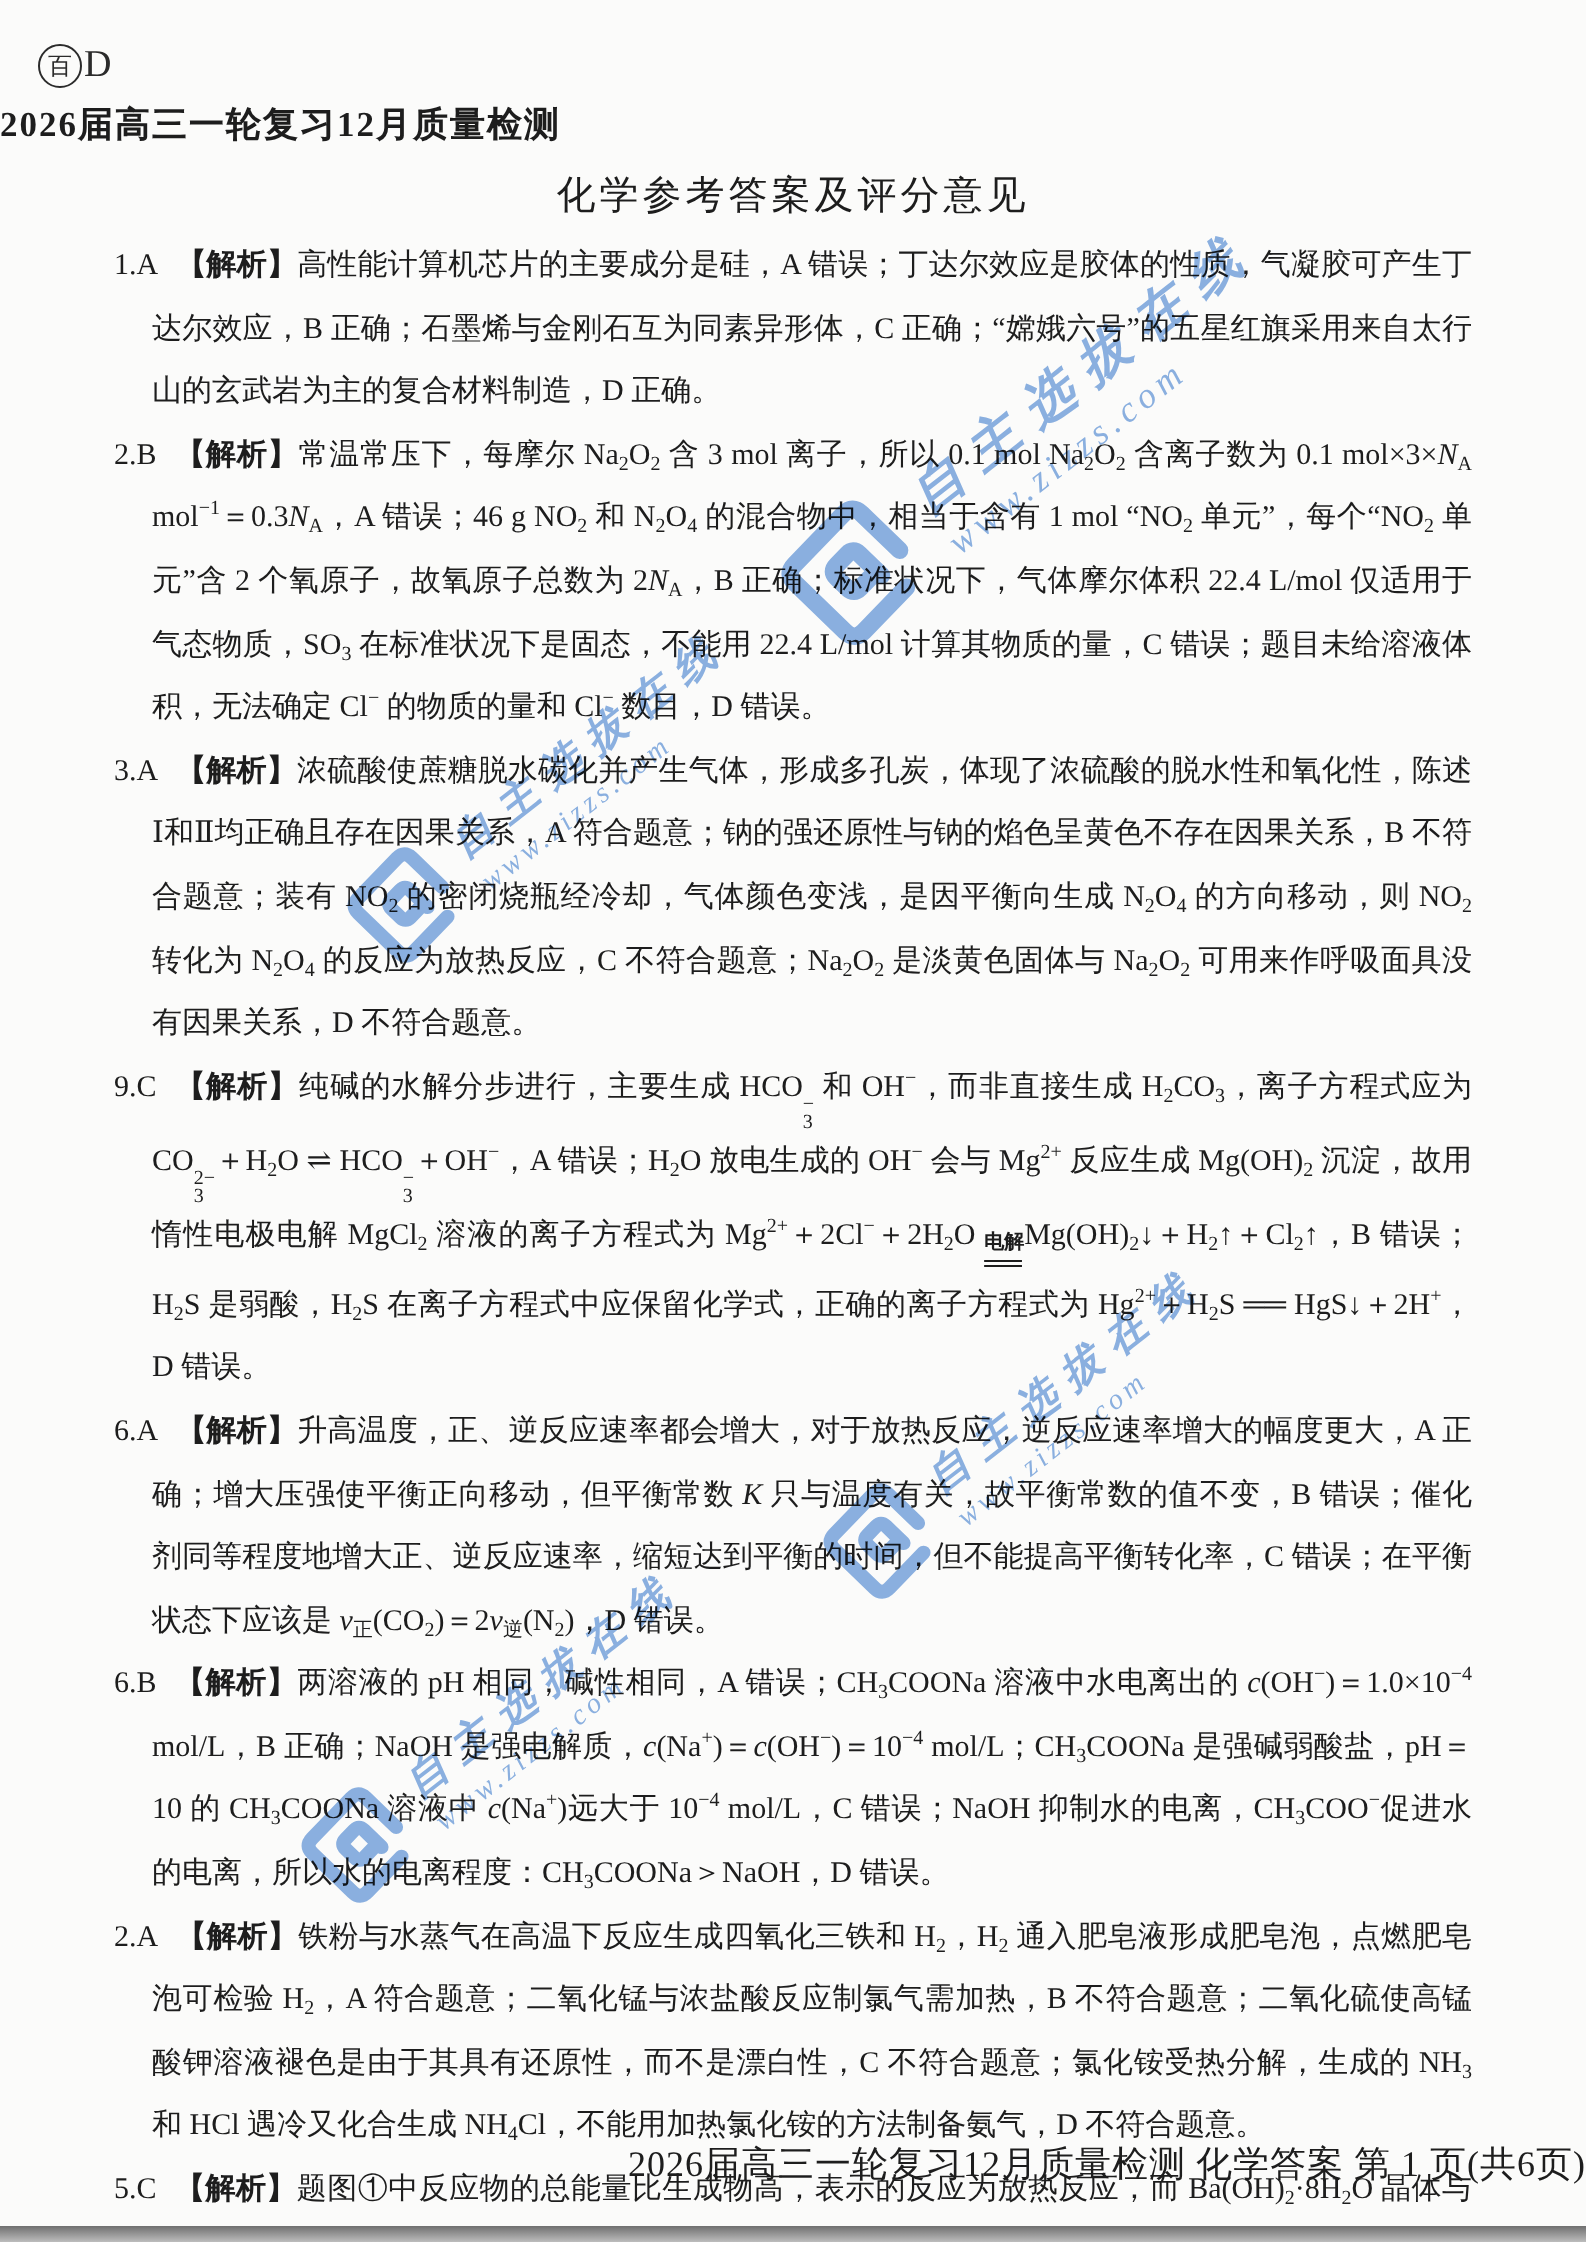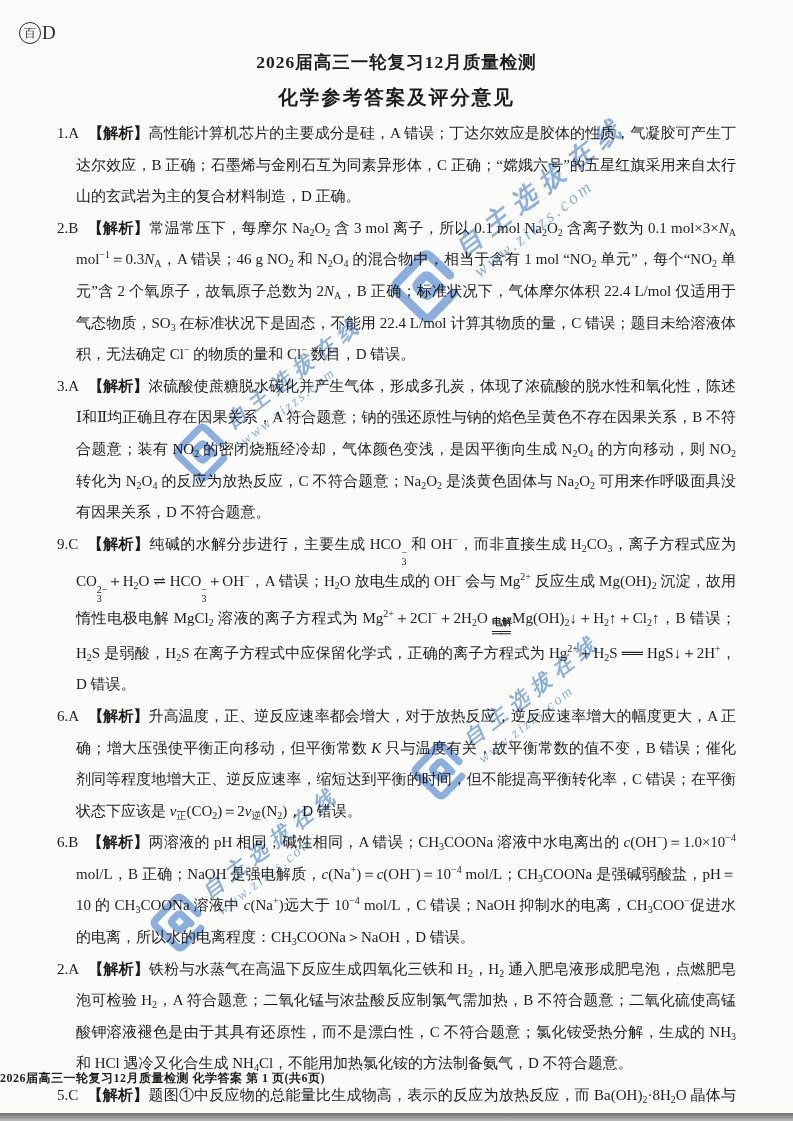--- a/index.html
+++ b/index.html
@@ -5,40 +5,40 @@
   html,body{margin:0;padding:0;}
   body{
     width:793px;height:1121px;position:relative;overflow:hidden;
     background:#fbfbfa;color:#1d1d1d;
     font-family:"Liberation Serif","DejaVu Serif",serif;
   }
   .corner-logo{position:absolute;left:19px;top:22px;display:flex;align-items:center;gap:1px;color:#2b2b2b;}
   .corner-circle{width:20px;height:20px;border:1.6px solid #2b2b2b;border-radius:50%;
     font-size:12px;display:flex;align-items:center;justify-content:center;}
   .corner-suffix{font-size:19px;}
-  .title1{position:absolute;top:50px;left:0;width:100%;text-align:center;
+  .title1{position:absolute;top:50px;left:0;width:100%;
     font-size:17.5px;font-weight:700;letter-spacing:1px;margin:0;}
   .title2{position:absolute;top:84px;left:0;width:100%;text-align:center;
-    font-size:19.5px;font-weight:700;letter-spacing:2px;margin:0;}
+    font-size:19.5px;font-weight:400;letter-spacing:2px;margin:0;}
   .content{position:absolute;left:57px;width:679px;top:118px;}
   p.answer{margin:0;font-size:15px;line-height:31.6px;text-align:justify;
     padding-left:19px;text-indent:-19px;}
   .num{margin-right:9px;}
   .atext b{font-weight:700;}
   sub,sup{font-size:10px;line-height:0;}
   sub{vertical-align:-3px;}
   sup{vertical-align:6px;}
   .ss{display:inline-flex;flex-direction:column;align-items:flex-start;
     vertical-align:-7px;font-size:10px;line-height:9px;text-indent:0;}
   .over{display:inline-flex;flex-direction:column;align-items:flex-start;
     vertical-align:-2px;text-indent:0;}
   .over-top{font-size:10px;line-height:10px;font-weight:700;}
   .over-eq{font-size:14px;line-height:11px;letter-spacing:-1px;}
-  .footer{position:absolute;top:1070px;left:0;width:100%;text-align:left;
-    font-size:12px;letter-spacing:.5px;font-weight:bold;}
+  .footer{position:absolute;top:1070px;left:0;width:100%;text-align:right;
+    font-size:18px;letter-spacing:.5px;}
   .scan-edge{position:absolute;bottom:0;left:0;right:0;height:8px;
     background:linear-gradient(#6f6f6f,#bdbdbd);}
   
   .wm{position:absolute;display:flex;align-items:flex-end;gap:12px;
     transform-origin:34px 50%;opacity:.6;pointer-events:none;color:#3f7fd2;
     mix-blend-mode:multiply;}
   .wm-lines{display:flex;flex-direction:column;gap:1px;padding-bottom:4px;}
   .wm-name{font-size:26px;letter-spacing:9px;white-space:nowrap;font-weight:700;font-style:italic;}
   .wm-url{font-size:18px;letter-spacing:3px;white-space:nowrap;font-style:italic;}
   .wm-logo svg{display:block;transform:rotate(-8deg);}

